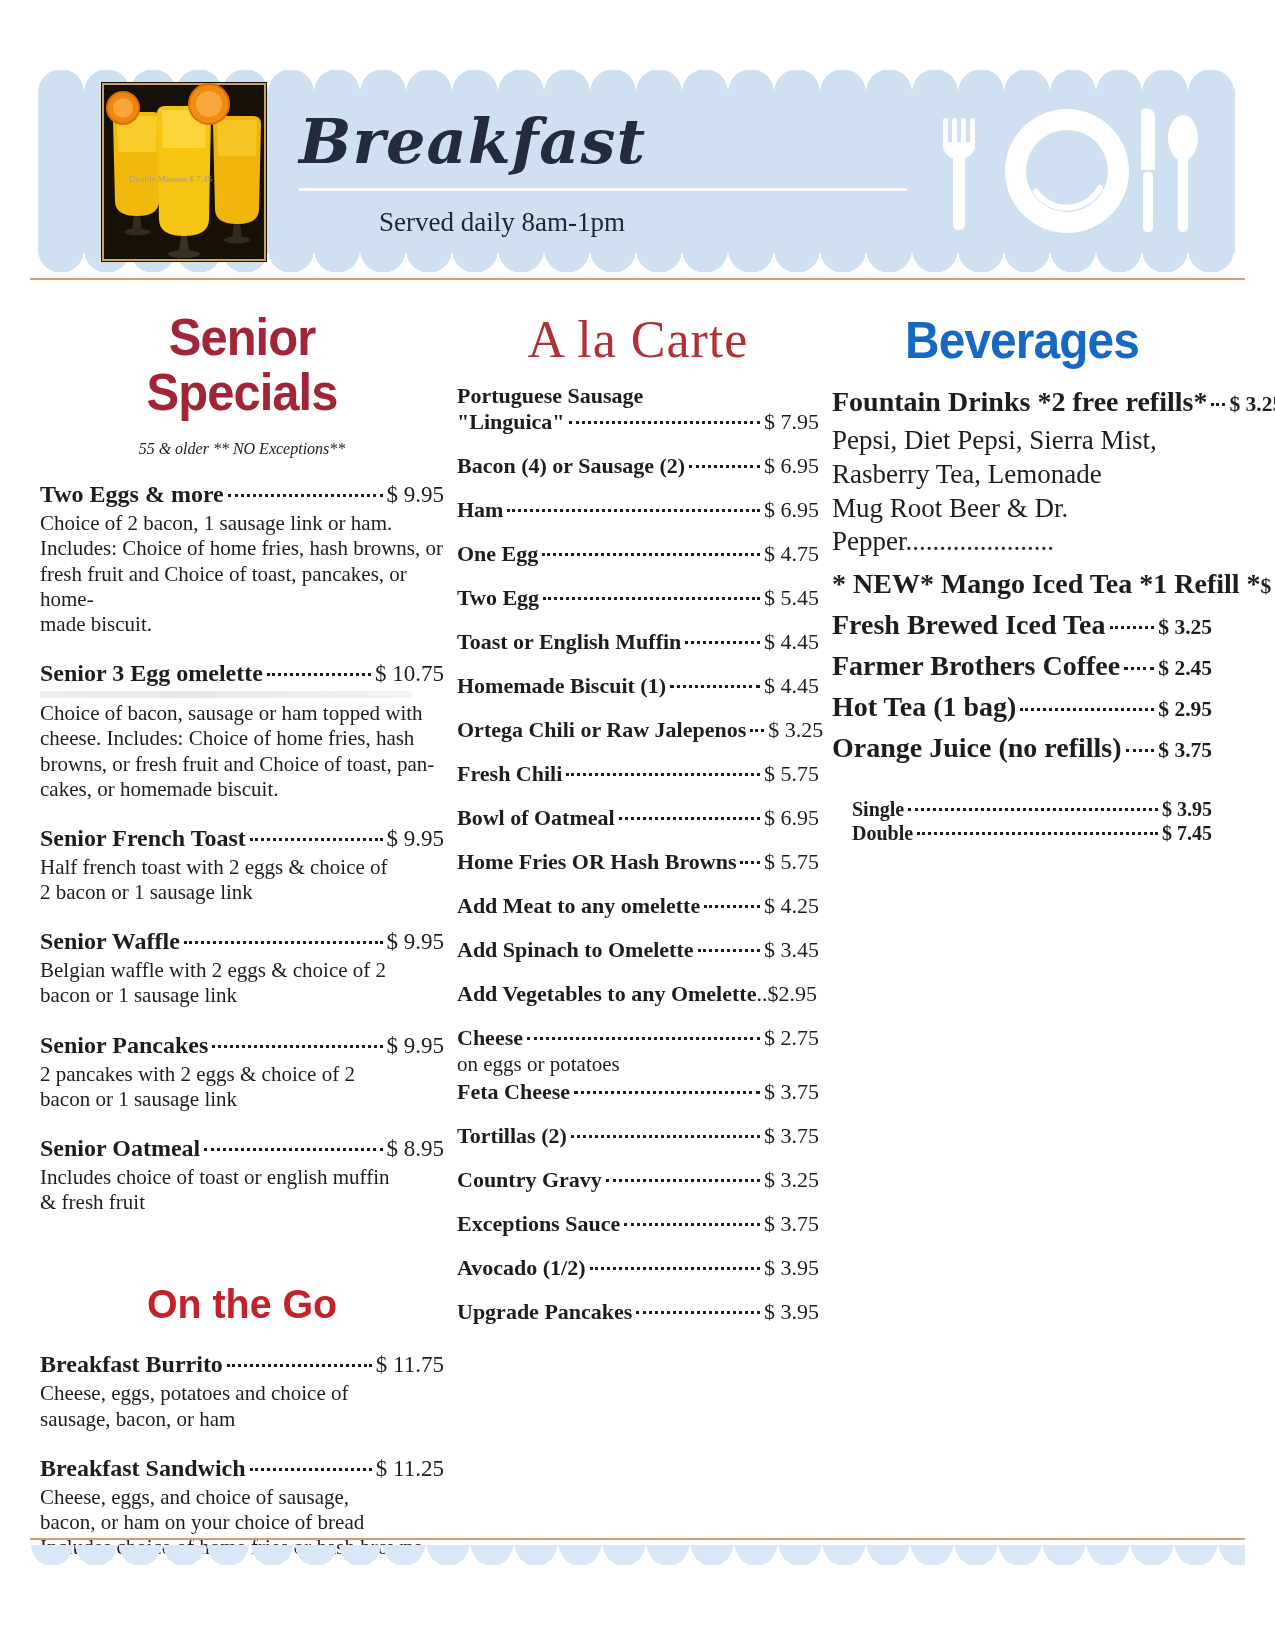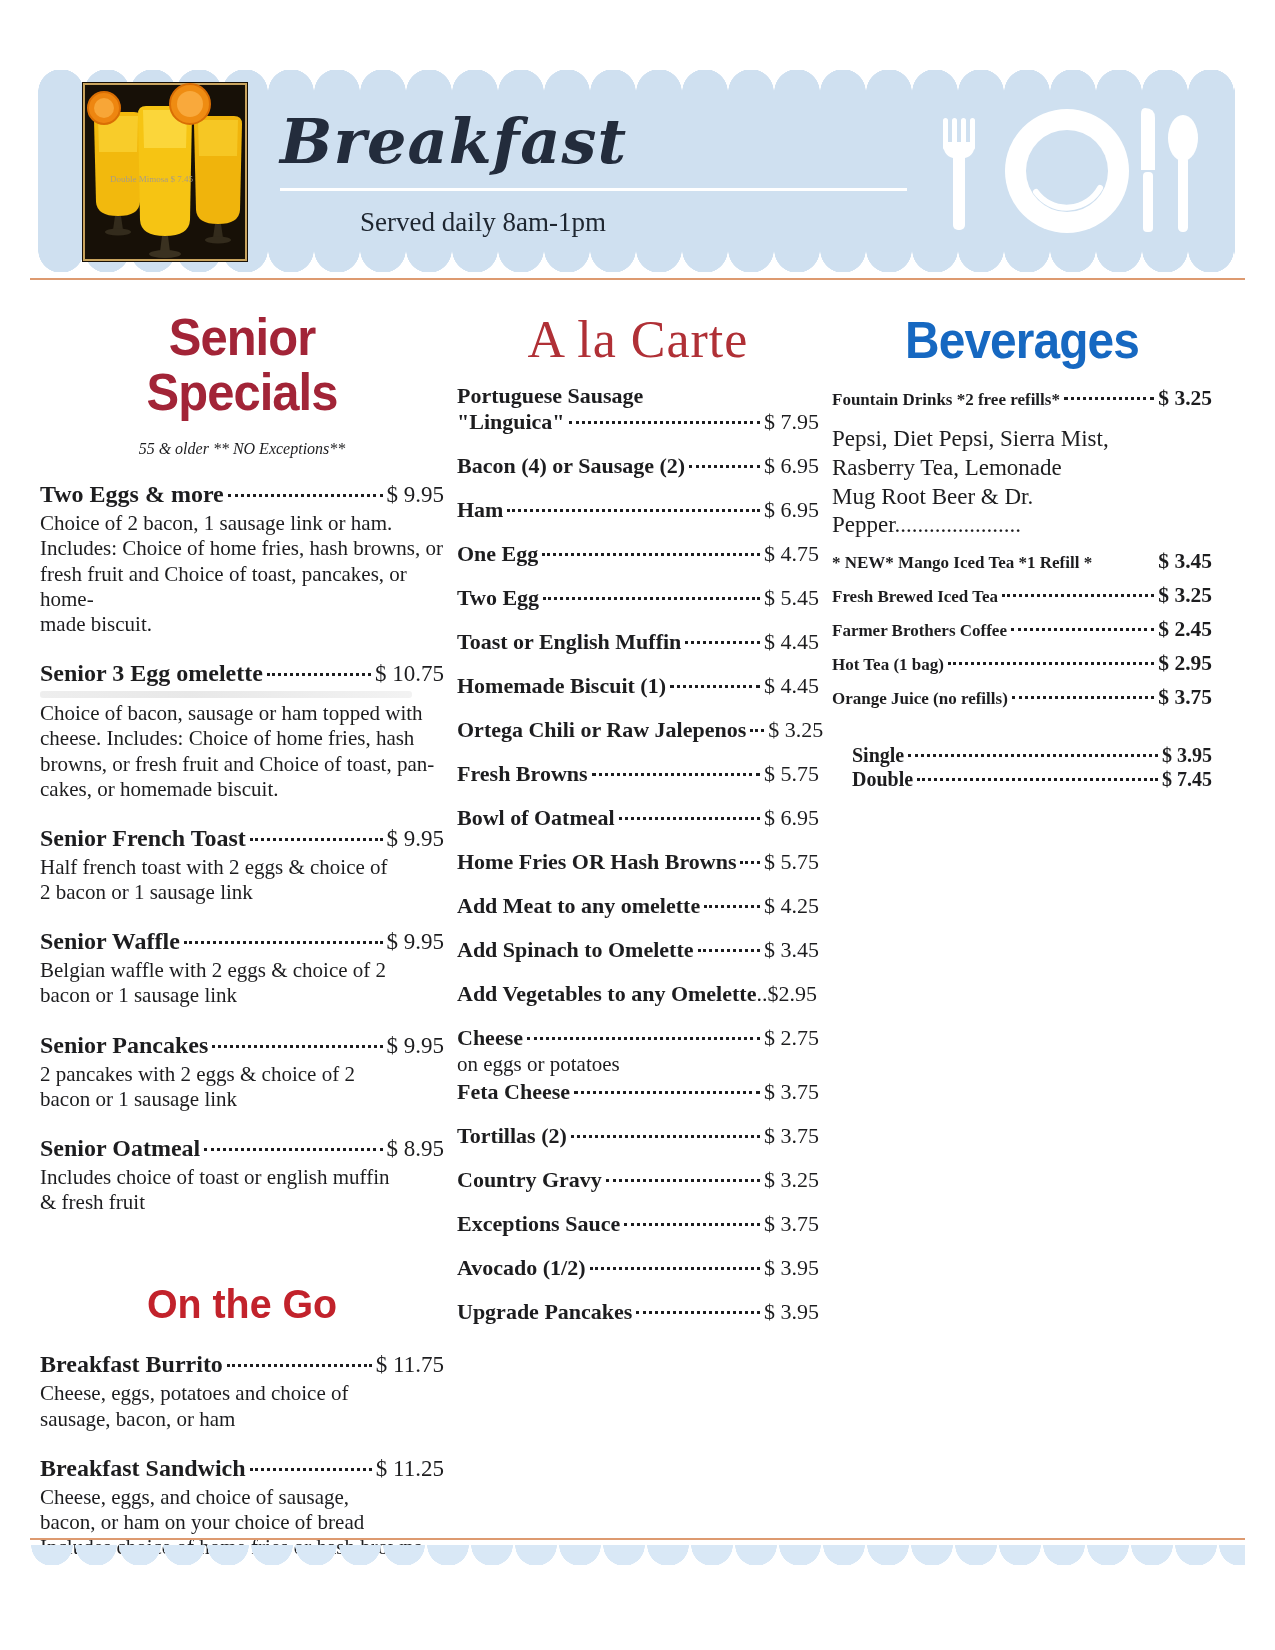--- a/index.html
+++ b/index.html
@@ -5,21 +5,21 @@
   * { margin:0; padding:0; box-sizing:border-box; }
   body { background:#e8e8e8; font-family:"Liberation Serif", serif; color:#1d1d1f; }
   .page { position:relative; width:1275px; height:1650px; background:#ffffff; margin:0 auto; overflow:hidden; }
 
   
   .banner-wrap { margin:70px 40px 0 38px; }
   .scallop { height:22px; background-repeat:repeat-x; background-size:46px 22px; }
   .scallop-up   { background-image:radial-gradient(circle 23px at 50% 100%, #cfe0f0 98%, transparent 100%); }
   .scallop-down { background-image:radial-gradient(circle 23px at 50% 0%,   #cfe0f0 98%, transparent 100%); }
   .banner { background:#cfe0f0; height:158px; display:flex; align-items:center; }
-  .photo { width:166px; height:180px; margin-left:44px; margin-top:-10px; margin-bottom:-12px; flex:0 0 auto; }
+  .photo { width:166px; height:180px; margin-left:63px; margin-top:-10px; margin-bottom:-12px; flex:0 0 auto; }
   .photo svg { width:100%; height:100%; display:block; }
   .head-mid { flex:1 1 auto; padding-left:32px; min-width:0; }
   .title { font-family:"DejaVu Serif", serif; font-style:italic; font-weight:bold; font-size:62px; color:#232c3c; letter-spacing:1px; }
   .head-divider { height:3px; background:#ffffff; margin:10px 10px 16px 0; }
   .subtitle { font-size:27px; color:#1e2630; padding-left:80px; }
   .placesetting { width:300px; height:150px; flex:0 0 auto; margin-right:18px; }
   .rule-orange { height:2px; background:#dd9a70; margin:6px 30px 0 30px; }
 
   
   .menu { display:grid; grid-template-columns:404px 362px 380px; column-gap:16px; padding:30px 38px 0 40px;gap:13px; }
@@ -43,24 +43,24 @@
   .ac .pr { font-size:22px; }
   .ac.tight { margin-top:2px; }
   .ac .note { font-size:21px; margin-top:1px; }
   .ac.first { margin-top:14px; }
   .nm.plainnm { font-weight:bold; white-space:normal; font-size:22px; }
   .dots2 { font-size:22px; }
 
   
   .h-bev { color:#1668c1; font-family:"Liberation Sans", sans-serif; font-weight:bold; font-size:52px; text-align:center; transform:scaleX(0.92); letter-spacing:-1px; }
   .bev { margin-top:9px; }
-  .bev .nm { font-size:17px; }
+  .bev .nm { font-size:28px; }
   .bev .pr { font-size:21.5px; font-weight:bold; }
   .bev .leader { border-bottom-width:3px; }
-  .bev-desc { font-size:23px; line-height:1.25; margin-top:14px; white-space:pre-line; }
+  .bev-desc { font-size:27px; line-height:1.25; margin-top:6px; white-space:pre-line; }
   .bev.first { margin-top:16px; }
   .mimosa { margin-top:34px; }
   .mimosa-sub { margin-left:20px; margin-top:1px; }
   .mimosa-sub .nm, .mimosa-sub .pr { font-size:20px; }
   .spacer { flex:1 1 auto; }
 
   
   .footer { position:absolute; left:30px; right:30px; top:1538px; }
   .footer .rule { height:2px; background:#dd9a70; }
   .footer .scallops { height:20px; margin-top:5px; background-repeat:repeat-x; background-size:44px 20px; background-image:radial-gradient(circle 21px at 50% 0%, #d9e8f6 98%, transparent 100%); }
@@ -283,21 +283,21 @@
         </div>
       <div class="ac">
           <div class="row">
             <span class="nm">Ortega Chili or Raw Jalepenos</span>
             <span class="leader"></span>
             <span class="pr">$ 3.25</span>
           </div>
         </div>
       <div class="ac">
           <div class="row">
-            <span class="nm">Fresh Browns</span>
+            <span class="nm">Fresh Chili</span>
             <span class="leader"></span>
             <span class="pr">$ 5.75</span>
           </div>
         </div>
       <div class="ac">
           <div class="row">
             <span class="nm">Bowl of Oatmeal</span>
             <span class="leader"></span>
             <span class="pr">$ 6.95</span>
           </div>

